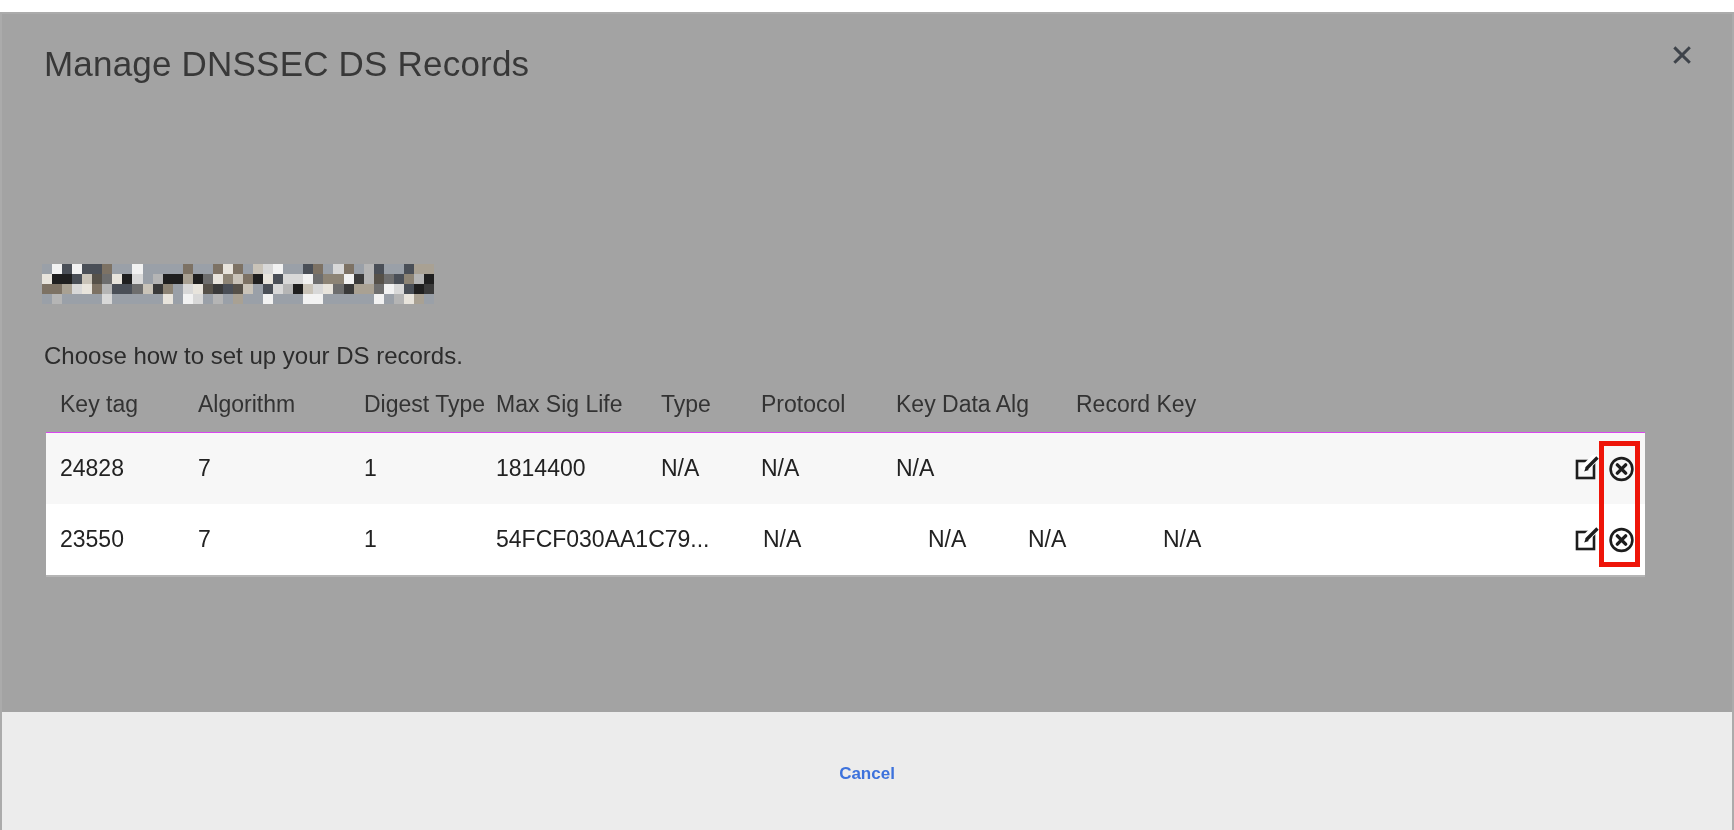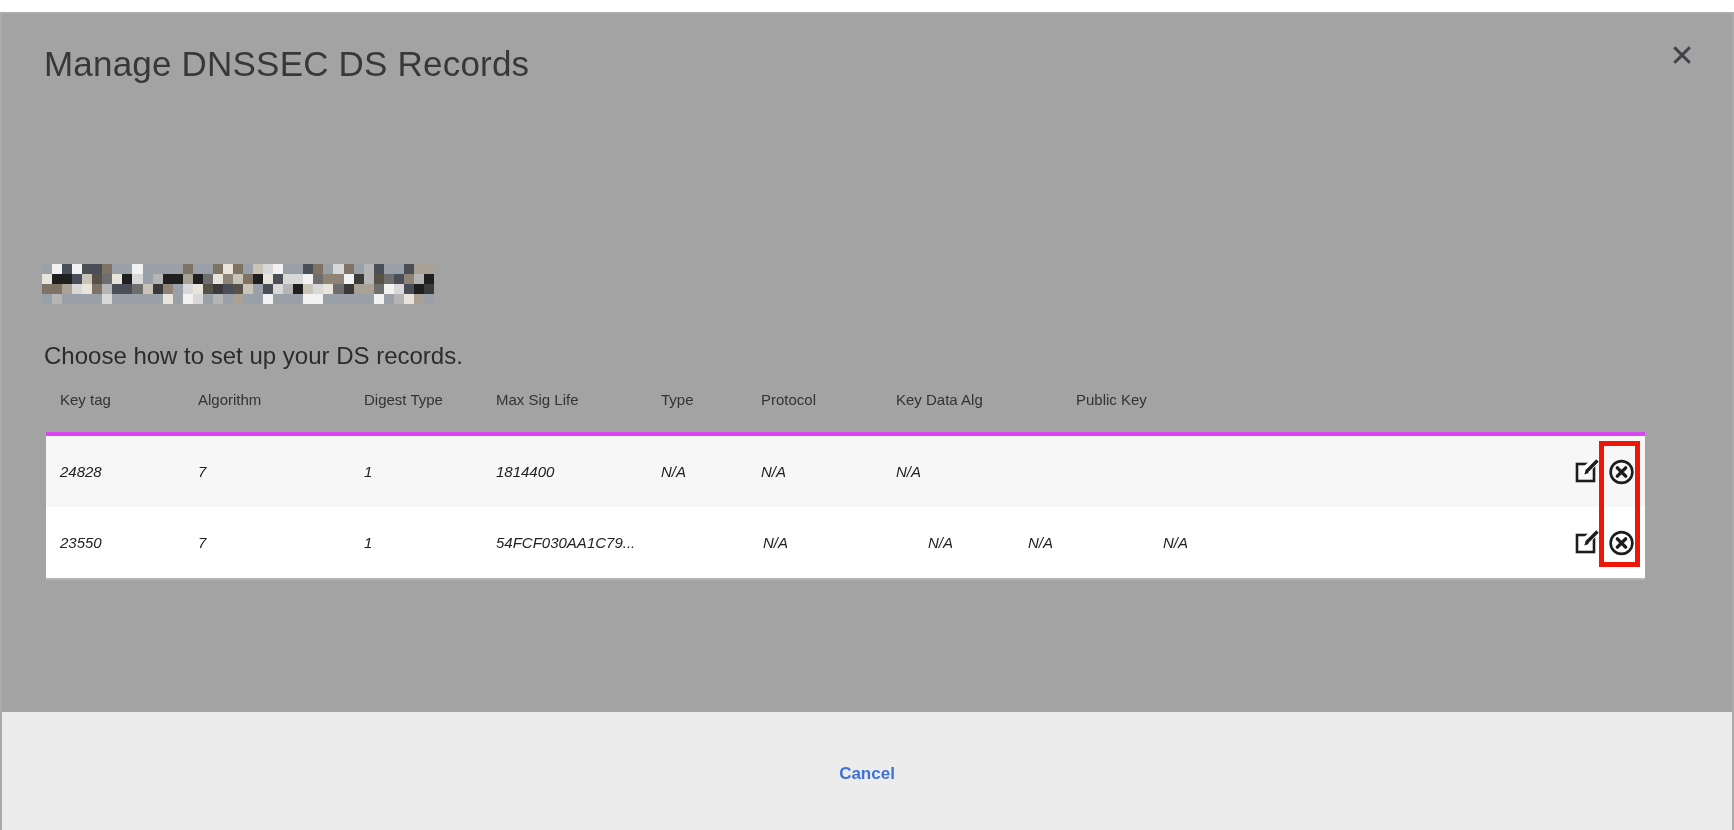--- a/index.html
+++ b/index.html
@@ -28,36 +28,36 @@
   }
   .mosaic div{width:100%;height:100%;}
   .subtitle{
     position:absolute;left:42px;top:328px;
     font-size:24px;color:#2c2c2c;
   }
   .table-wrap{
     position:absolute;left:44px;top:377px;width:1599px;
   }
   .thead{display:flex;height:41px;align-items:flex-start;}
-  .cell{box-sizing:border-box;padding-left:0;font-size:15px;color:#333;flex:0 0 auto;
+  .cell{box-sizing:border-box;padding-left:0;font-size:23px;color:#333;flex:0 0 auto;
         white-space:nowrap;overflow:hidden;}
   .c1{width:152px;padding-left:14px;}
   .c2{width:166px;}
   .c3{width:132px;}
   .c4{width:267px;}
   .c5{width:165px;}
   .c6{width:100px;}
   .c7{width:135px;}
   .c8{width:180px;}
   .c9{width:160px;}
   .cact{flex:1 1 auto;display:flex;justify-content:flex-end;align-items:center;
         gap:7px;padding-right:10px;}
   .trow{display:flex;height:71px;align-items:center;}
   .trow .cell{color:#222;}
-  .tbody{border-top:4px solid #d946ef;border-bottom:2px solid #b5b5b5;font-style:italic;}
+  .tbody{border-top:1px solid #d946ef;border-bottom:2px solid #b5b5b5;}
   .row-odd{background:#f7f7f7;}
   .row-even{background:#ffffff;}
   .icon-btn{width:27px;height:27px;display:inline-flex;align-items:center;
             justify-content:center;cursor:pointer;}
   .red-annotation{
     position:absolute;left:1553px;top:50px;width:41px;height:126px;
     box-sizing:border-box;border:5px solid #ee1509;pointer-events:none;
   }
   .add-btn{
     position:absolute;left:44px;top:573px;width:233px;height:48px;
@@ -251,21 +251,21 @@
 
   <div class="table-wrap">
     <div class="thead">
       <div class="cell c1">Key tag</div>
       <div class="cell c2">Algorithm</div>
       <div class="cell c3">Digest Type</div>
       <div class="cell c5">Max Sig Life</div>
       <div class="cell c6">Type</div>
       <div class="cell c7">Protocol</div>
       <div class="cell c8">Key Data Alg</div>
-      <div class="cell c9">Public Key</div>
+      <div class="cell c9">Record Key</div>
       <div class="cell cact"></div>
     </div>
 
     <div class="tbody">
       <div class="trow row-odd">
         <div class="cell c1">24828</div>
         <div class="cell c2">7</div>
         <div class="cell c3">1</div>
         <div class="cell c5">1814400</div>
         <div class="cell c6">N/A</div>

